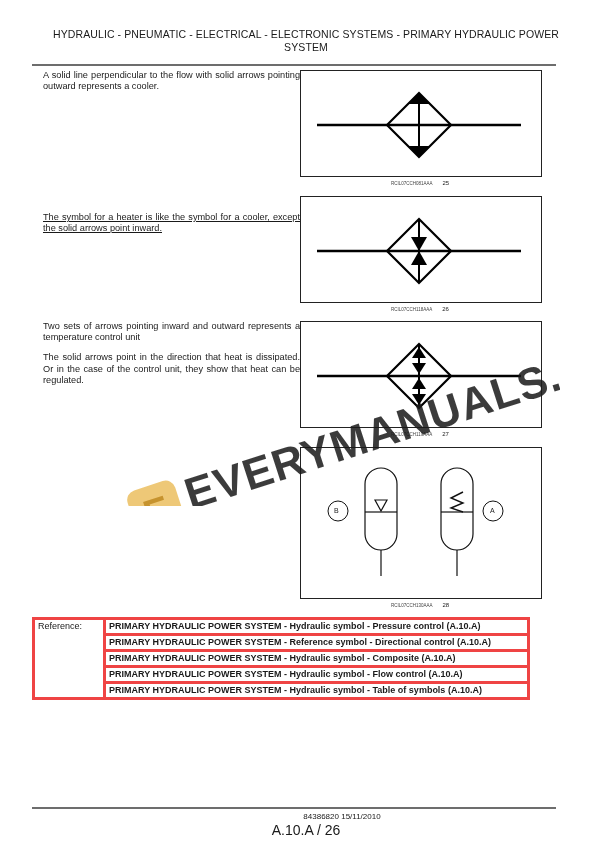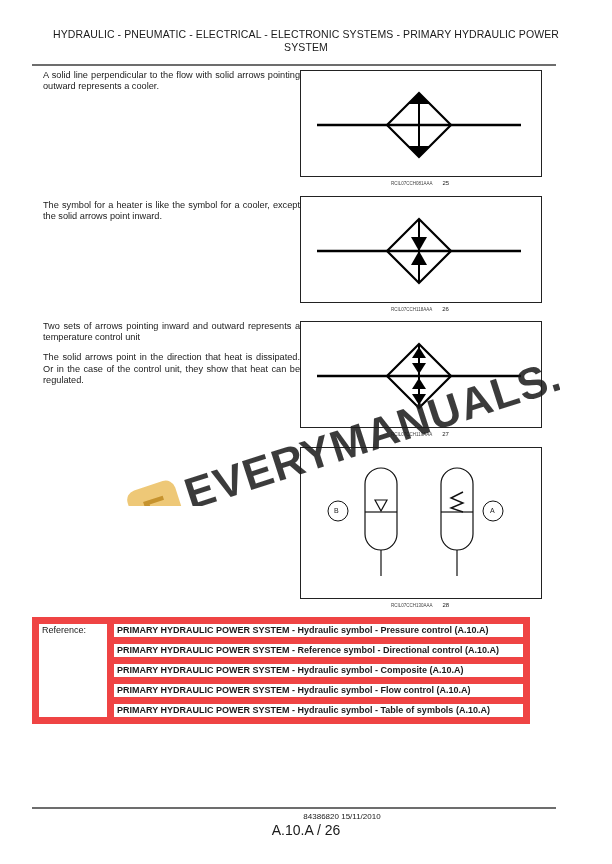--- a/index.html
+++ b/index.html
@@ -6,21 +6,21 @@
   body { width:612px; height:864px; position:relative; overflow:hidden; font-family:"Liberation Sans", sans-serif; color:#1a1a1a; }
   .header { position:absolute; left:40px; top:28px; width:532px; text-align:center; font-size:10.5px; line-height:13px; letter-spacing:0.1px; }
   .hr { position:absolute; left:32px; width:524px; height:2px; background:#6d6d6d; }
   .para { position:absolute; left:33px; width:257px; font-size:9.2px; line-height:11.2px; text-align:justify;margin-left:10px; }
   .para p { margin:0 0 9px 0; }
   .fig { position:absolute; left:300px; width:240px; border:1px solid #222; background:#fff; }
   .fig svg { display:block; }
   .caption { position:absolute; left:300px; width:240px; text-align:center; font-size:4.5px; color:#444; }
   .caption .num { font-size:6px; margin-left:10px; color:#222; }
   table.ref { position:absolute; left:32px; top:617px; width:498px; border-collapse:collapse; font-size:9px; }
-  table.ref td { border:7px solid #ef4444; padding:1px 3px; height:11px; line-height:11px; }
+  table.ref td { border:3px solid #ef4444; padding:1px 3px; height:11px; line-height:11px; }
   table.ref td.lbl { width:62px; vertical-align:top; font-weight:normal; }
   table.ref td.link { font-weight:bold; }
   .footer { position:absolute; left:0; width:612px; text-align:center; }
   .watermark { position:absolute; left:90px; top:336px; width:470px; height:170px; pointer-events:none; }
 </style>
 </head>
 <body>
 
 <div class="header">HYDRAULIC - PNEUMATIC - ELECTRICAL - ELECTRONIC SYSTEMS - PRIMARY HYDRAULIC POWER SYSTEM</div>
 <div class="hr" style="top:64px;"></div>
@@ -34,21 +34,21 @@
     <polygon points="118,22 150,54 118,86 86,54" fill="none" stroke="#000" stroke-width="2.2"></polygon>
     <line x1="118" y1="22" x2="118" y2="86" stroke="#000" stroke-width="2"></line>
     <polygon points="118,22 107,33 129,33" fill="#000"></polygon>
     <polygon points="118,86 107,75 129,75" fill="#000"></polygon>
   </svg>
 </div>
 <div class="caption" style="top:180px;">
   <span>RCIL07CCH081AAA</span><span class="num">25</span>
 </div>
 
-<div class="para" style="top:200px;">
+<div class="para" style="top:212px;text-decoration:underline;">
   <p>The symbol for a heater is like the symbol for a cooler, except the solid arrows point inward.</p>
 </div>
 <div class="fig" style="top:196px; height:105px;">
   <svg width="240" height="105" viewBox="0 0 240 105">
     <line x1="16" y1="54" x2="220" y2="54" stroke="#000" stroke-width="2.4"></line>
     <polygon points="118,22 150,54 118,86 86,54" fill="none" stroke="#000" stroke-width="2.2"></polygon>
     <line x1="118" y1="22" x2="118" y2="86" stroke="#000" stroke-width="2"></line>
     <polygon points="118,54 110,40 126,40" fill="#000"></polygon>
     <polygon points="118,54 110,68 126,68" fill="#000"></polygon>
   </svg>

